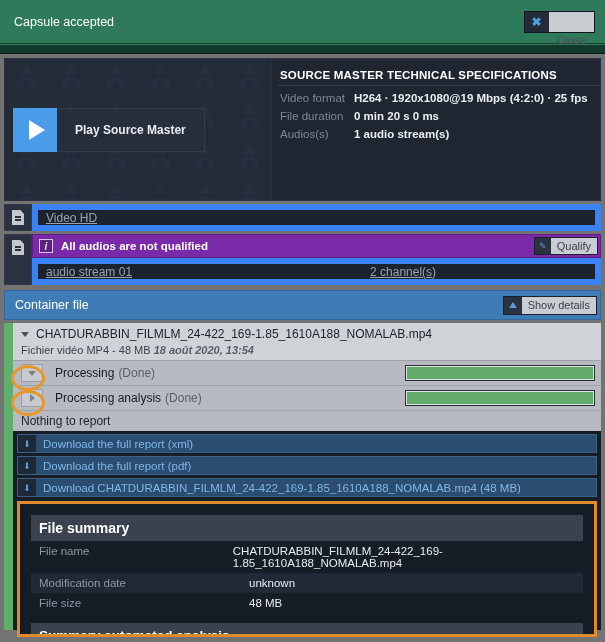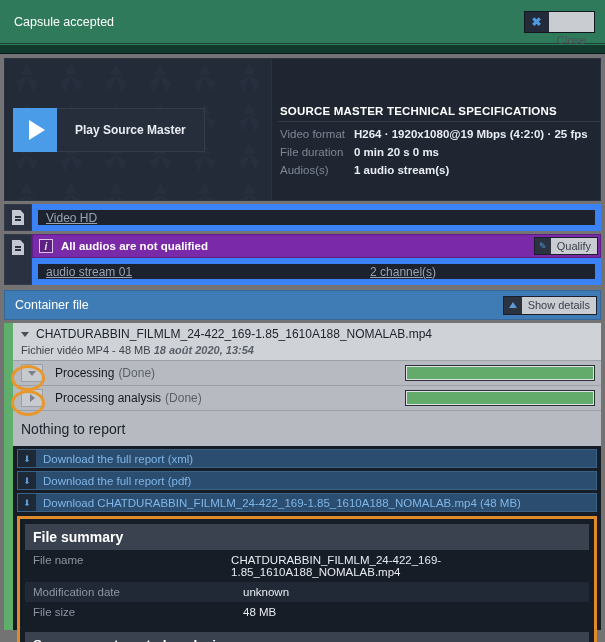--- a/index.html
+++ b/index.html
@@ -93,21 +93,20 @@
     padding: 0 18px;
     color: #e8ecf1; font-size: 12px; font-weight: bold;
     white-space: nowrap;
   }
   .specs { flex: 1; padding: 8px 0 0 6px; }
   .specs h3 {
     font-size: 11.5px; font-weight: bold; color: #ffffff;
     letter-spacing: .2px; padding: 2px 0 4px 2px;
     border-bottom: 1px solid #323a49;
     margin-bottom: 3px;
-    margin-top: 36px;
   }
   .spec-row { display: flex; padding: 3px 0 3px 2px; font-size: 11.5px; }
   .spec-row .k { width: 74px; color: #7e8797; }
   .spec-row .v { color: #e9edf2; font-weight: bold; }
 
   
   .track { margin: 3px 4px 0 4px; display: flex; }
   .track-icon {
     width: 28px; background: #2a3140;
     display: flex; align-items: flex-start; justify-content: center;
@@ -207,42 +206,42 @@
   .task-state { color: #5b6068; font-size: 12px; margin-left: 4px; }
   .pbar {
     position: absolute; right: 6px; top: 4px;
     width: 190px; height: 16px;
     background: #dfe1e4; border: 1px solid #2a2f36; padding: 1px;
   }
   .pbar .fill { height: 100%; background: #63ab6a; }
 
   .nothing-row {
     background: #b7bbc1; border-top: 1px solid #9ba0a7;
-    height: 36px; display: flex; align-items: center; padding-left: 8px;
-    color: #1c222b; font-size: 14px;
+    height: 21px; display: flex; align-items: center; padding-left: 8px;
+    color: #1c222b; font-size: 12px;
   }
 
   .dl-wrap { padding: 3px 4px 0 4px; background:#171d27;}
   .dl-row {
     display: flex; align-items: center;
     background: #2b4d70; border: 1px solid #3a6286;
     height: 19px; margin-bottom: 3px; cursor: pointer;
   }
   .dl-ico {
     width: 18px; height: 17px; background: #1d2937;
     display: flex; align-items: center; justify-content: center;
     color: #5d9ad6; font-size: 9px; margin-right: 7px;
   }
   .dl-row .dl-txt { color: #7fb6e8; font-size: 11.5px; }
 
   .summary-box {
     margin: 4px 4px 0 4px;
     border: 3px solid #e08b2a;
     background: #171d27;
-    padding: 5px;
+    padding: 11px;
     height: 136px;
     overflow: hidden;
   }
   .sum-head {
     background: #3a4250; color: #ffffff;
     font-size: 14px; font-weight: bold;
     padding: 5px 0 5px 8px;
   }
   .sum-row { display: flex; padding: 4px 0 4px 8px; font-size: 11.5px; }
   .sum-row.alt { background: #222936; }

